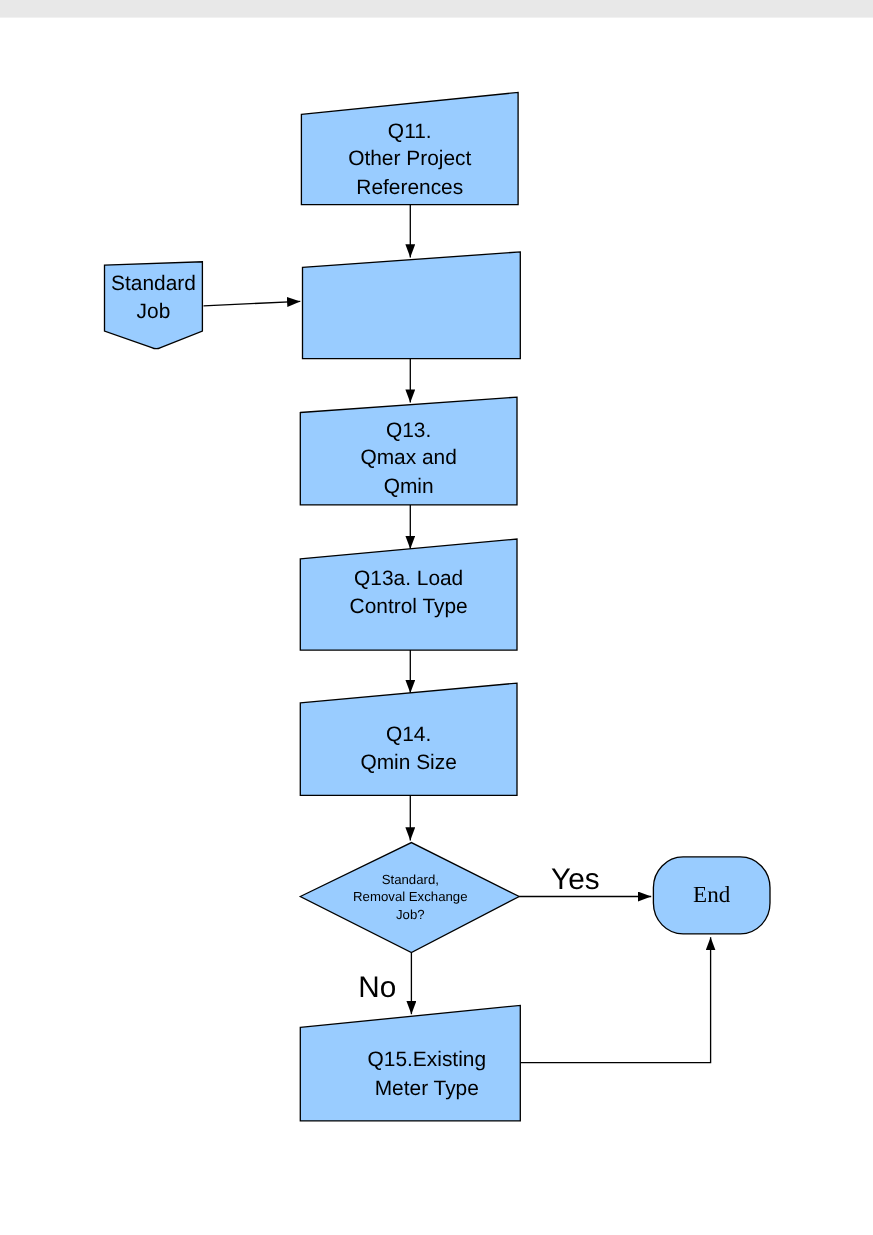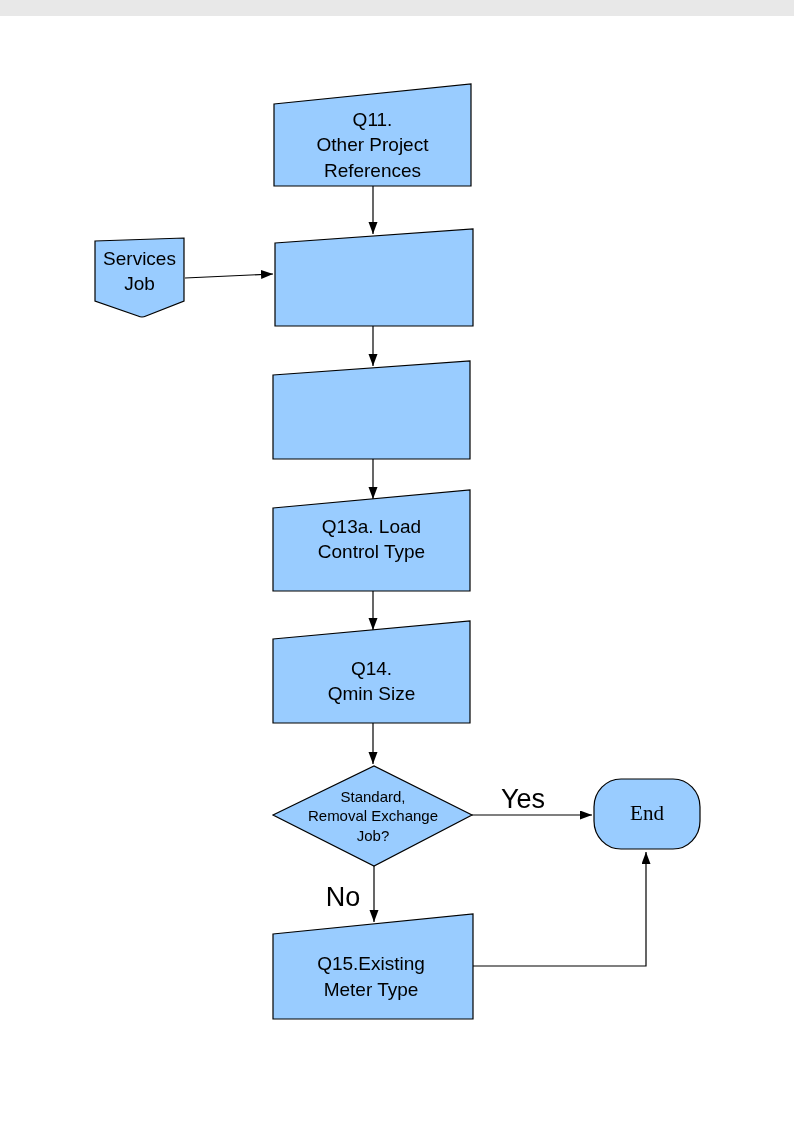--- a/index.html
+++ b/index.html
@@ -23,21 +23,21 @@
   .shape{fill:var(--shape-fill);stroke:var(--shape-stroke);stroke-width:1.2;}
   .edge{fill:none;stroke:var(--shape-stroke);stroke-width:1.2;}
   .node-label{
     position:absolute;
     display:flex;align-items:center;justify-content:center;
     text-align:center;
     white-space:pre-line;
     font-size:19px;line-height:1.32;
     color:var(--text);
   }
-  .node-label.small{font-size:15px;line-height:1.3;text-align:center;}
+  .node-label.small{font-size:12px;line-height:1.3;text-align:center;}
   .node-label.big{font-size:21px;}
   .edge-label{
     position:absolute;
     font-size:27px;
     color:var(--text);
     text-align:center;
   }
 </style>
 </head>
 <body>
@@ -69,37 +69,40 @@
     <polygon class="shape" points="273,623 470,605 470,707 273,707"></polygon>
     <polygon class="shape" points="273,799 374,750 472,799 374,850"></polygon>
     <rect class="shape" x="594" y="763" width="106" height="70" rx="27" ry="28"></rect>
     <polygon class="shape" points="273,918 473,898 473,1003 273,1003"></polygon>
   </svg>
 
   <div class="node-label" style="left:274px;top:88px;width:197px;height:82px;">Q11.
 Other Project
 References</div>
 
-  <div class="node-label" style="left:95px;top:224px;width:89px;height:62px;">Services
+  <div class="node-label" style="left:95px;top:224px;width:89px;height:62px;">Standard
 Job</div>
 
 
+  <div class="node-label" style="left:273px;top:359px;width:197px;height:84px;">Q13.
+Qmax and
+Qmin</div>
 
   <div class="node-label" style="left:273px;top:481px;width:197px;height:84px;">Q13a. Load
 Control Type</div>
 
   <div class="node-label" style="left:273px;top:623px;width:197px;height:84px;">Q14.
 Qmin Size</div>
 
   <div class="node-label small" style="left:293px;top:768px;width:160px;height:64px;">Standard,
 Removal Exchange
 Job?</div>
 
   <div class="node-label big" style="left:594px;top:763px;width:106px;height:70px;font-family:Liberation Serif, serif;">End</div>
 
-  <div class="node-label" style="left:273px;top:918px;width:196px;height:85px;">Q15.Existing
+  <div class="node-label" style="left:290px;top:918px;width:196px;height:85px;">Q15.Existing
 Meter Type</div>
 
   <div class="edge-label" style="left:498px;top:768px;width:50px;">Yes</div>
 
   <div class="edge-label" style="left:318px;top:866px;width:50px;">No</div>
 
 </div>
 
 </body></html>

